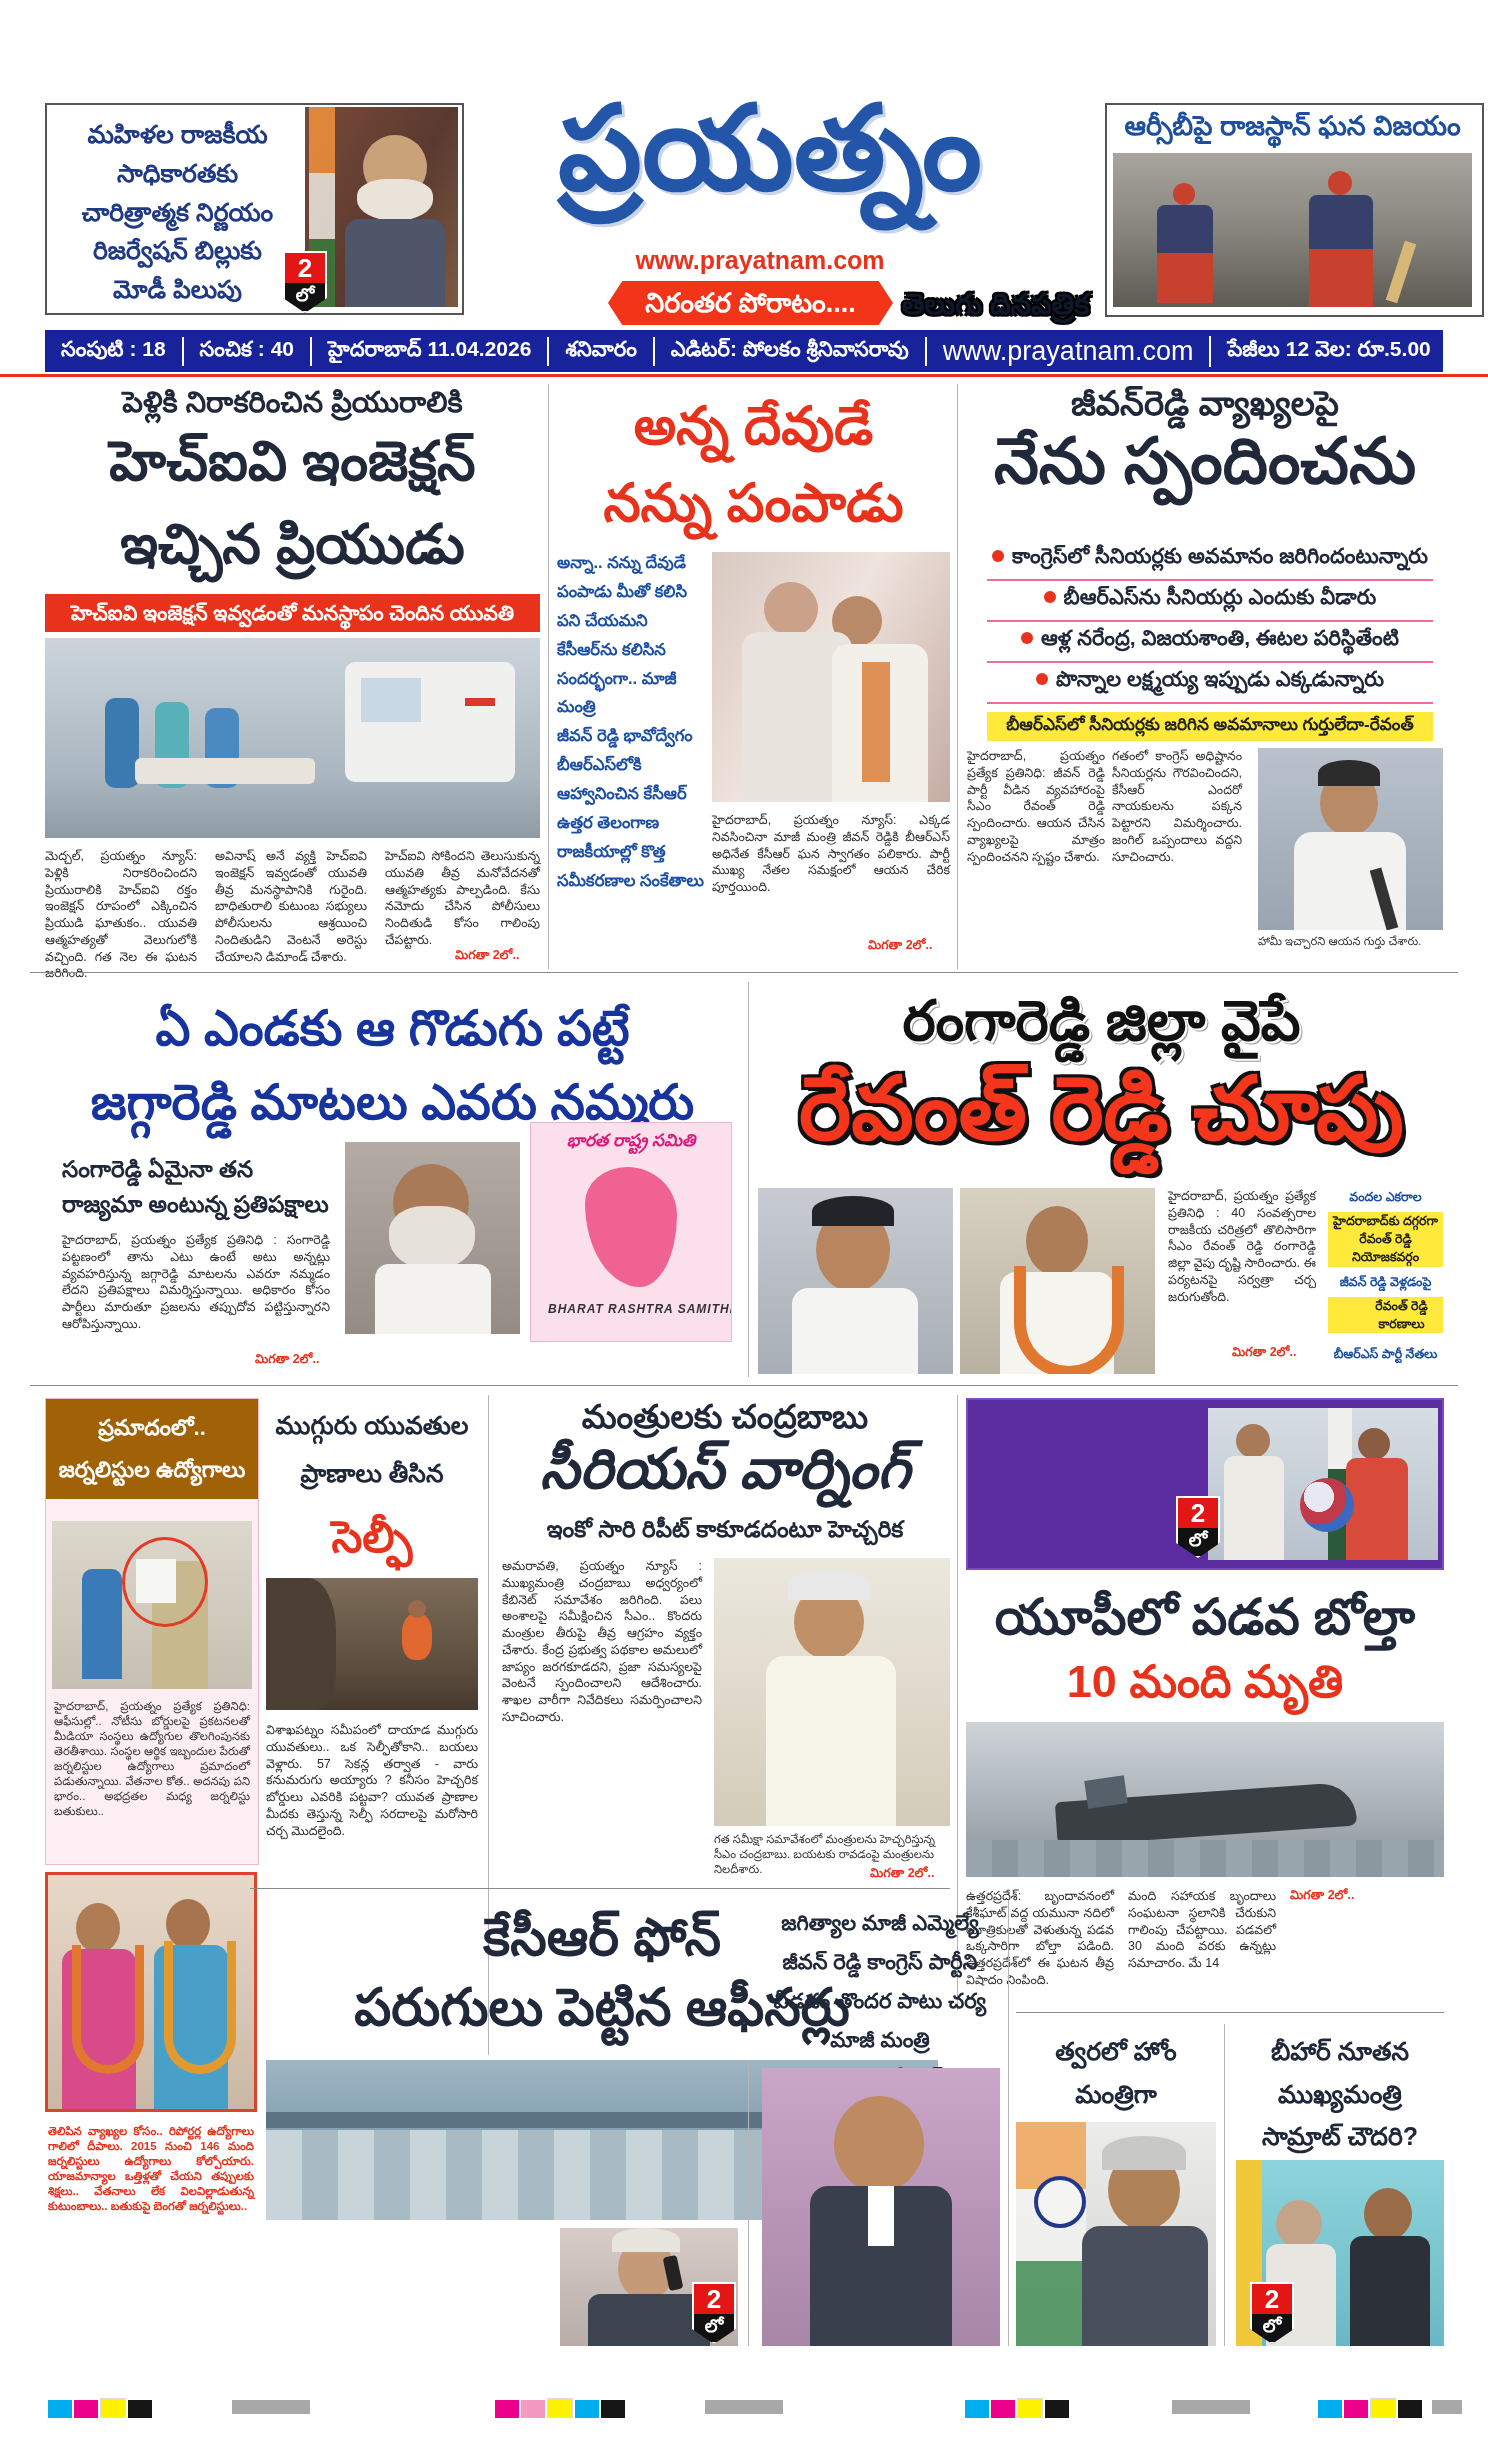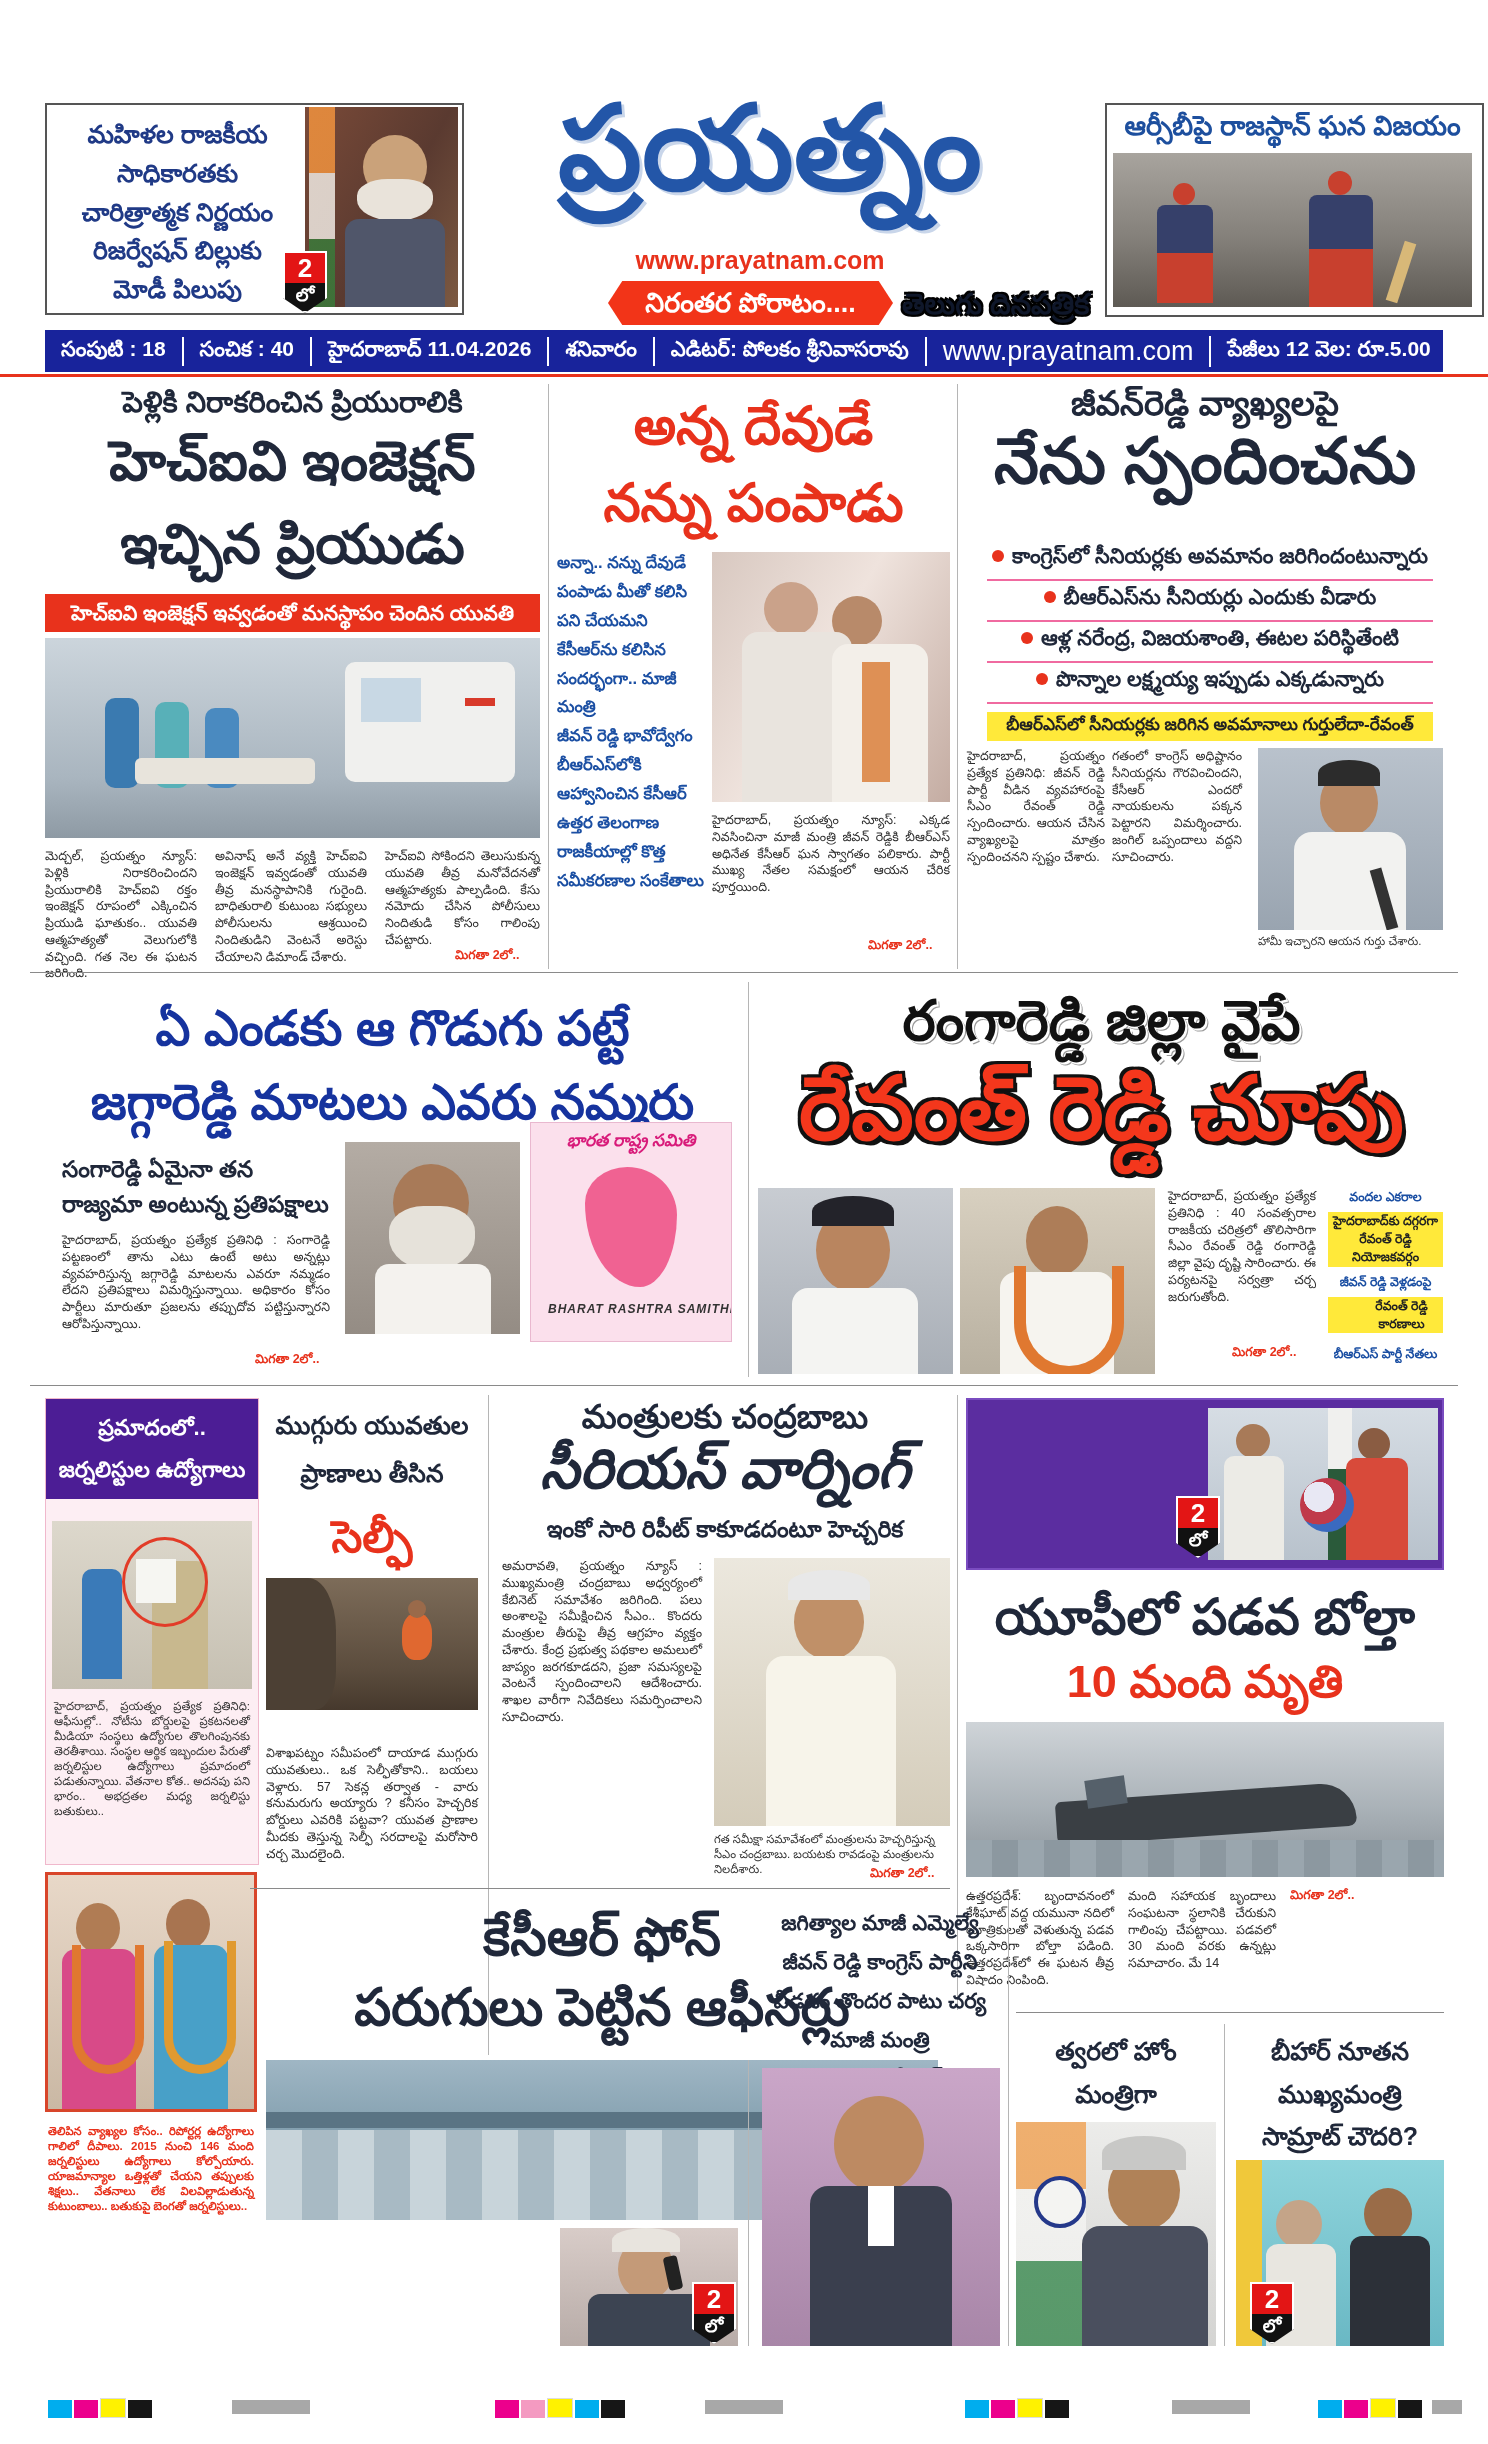--- a/index.html
+++ b/index.html
@@ -221,40 +221,40 @@
     <div class="hl c bold" style="margin-top:6px;padding-left:32px;">రేవంత్ రెడ్డి కారణాలు</div>
     <div class="blue-t bold c" style="margin-top:12px;">బీఆర్ఎస్ పార్టీ నేతలు</div>
   </div>
 
   <div class="hline" style="left:30px;top:1385px;width:1428px;"></div>
 
   <div class="vline" style="left:488px;top:1395px;height:660px;"></div>
   <div class="vline" style="left:957px;top:1395px;height:615px;"></div>
 
   <div class="abs" style="left:45px;top:1398px;width:212px;height:465px;background:#fdeef3;border:1px solid #f0b8cc;">
-    <div class="c bold pre" style="background:#4c1d95;color:#fff;font-size:22px;line-height:1.9;padding:8px 0;">ప్రమాదంలో..
+    <div class="c bold pre" style="background:#a16207;color:#fff;font-size:22px;line-height:1.9;padding:8px 0;">ప్రమాదంలో..
 జర్నలిస్టుల ఉద్యోగాలు</div>
     <div class="ph" style="left:6px;top:122px;width:200px;height:168px;background:linear-gradient(#ddd8cc,#c6c0b2);">
       <i style="left:30px;top:48px;width:40px;height:110px;background:#3a7ab8;border-radius:10px 10px 0 0;"></i>
       <i style="left:100px;top:40px;width:56px;height:128px;background:#c8b88e;border-radius:12px 12px 0 0;"></i>
       <i style="left:70px;top:16px;width:80px;height:84px;border:3px solid #e23c28;border-radius:50%;background:transparent;"></i>
       <i style="left:84px;top:38px;width:40px;height:44px;background:#f6f6f2;"></i>
     </div>
     <div class="abs tiny just" style="left:8px;top:300px;width:196px;color:#333;">హైదరాబాద్, ప్రయత్నం ప్రత్యేక ప్రతినిధి: ఆఫీసుల్లో.. నోటీసు బోర్డులపై ప్రకటనలతో మీడియా సంస్థలు ఉద్యోగుల తొలగింపునకు తెరతీశాయి. సంస్థల ఆర్థిక ఇబ్బందుల పేరుతో జర్నలిస్టుల ఉద్యోగాలు ప్రమాదంలో పడుతున్నాయి. వేతనాల కోత.. అదనపు పని భారం.. అభద్రతల మధ్య జర్నలిస్టు బతుకులు..</div>
   </div>
 
   <div class="abs c pre bold dark-t" style="left:266px;top:1402px;width:212px;font-size:25px;line-height:1.9;">ముగ్గురు యువతుల
 ప్రాణాలు తీసిన</div>
   <div class="abs c bold red-t" style="left:266px;top:1512px;width:212px;font-size:44px;">సెల్ఫీ సరదా..</div>
   <div class="ph" style="left:266px;top:1578px;width:212px;height:132px;background:linear-gradient(#7d6c59,#5b4c3d 70%,#46392d);">
     <i style="left:0px;top:0px;width:70px;height:132px;background:#4c4034;border-radius:0 40% 30% 0;"></i>
     <i style="left:136px;top:36px;width:30px;height:46px;background:#e06830;border-radius:40%;"></i>
     <i style="left:142px;top:22px;width:18px;height:18px;border-radius:50%;background:#9a6a4a;"></i>
   </div>
-  <div class="abs small" style="left:266px;top:1722px;width:212px;margin-top:23px;">విశాఖపట్నం సమీపంలో దాయాడ ముగ్గురు యువతులు.. ఒక సెల్ఫీతోకాని.. బయలు వెళ్లారు. 57 సెకన్ల తర్వాత - వారు కనుమరుగు అయ్యారు ? కనీసం హెచ్చరిక బోర్డులు ఎవరికి పట్టవా? యువత ప్రాణాల మీదకు తెస్తున్న సెల్ఫీ సరదాలపై మరోసారి చర్చ మొదలైంది.</div>
+  <div class="abs small" style="left:266px;top:1722px;width:212px;">విశాఖపట్నం సమీపంలో దాయాడ ముగ్గురు యువతులు.. ఒక సెల్ఫీతోకాని.. బయలు వెళ్లారు. 57 సెకన్ల తర్వాత - వారు కనుమరుగు అయ్యారు ? కనీసం హెచ్చరిక బోర్డులు ఎవరికి పట్టవా? యువత ప్రాణాల మీదకు తెస్తున్న సెల్ఫీ సరదాలపై మరోసారి చర్చ మొదలైంది.</div>
 
   <div class="abs c bold dark-t" style="left:500px;top:1398px;width:450px;font-size:33px;">మంత్రులకు చంద్రబాబు</div>
   <div class="abs c bold dark-t" style="left:496px;top:1436px;width:458px;font-size:56px;font-style:italic;">సీరియస్ వార్నింగ్</div>
   <div class="abs c bold dark-t" style="left:500px;top:1516px;width:450px;font-size:23px;">ఇంకో సారి రిపీట్ కాకూడదంటూ హెచ్చరిక</div>
   <div class="abs small" style="left:502px;top:1558px;width:200px;">అమరావతి, ప్రయత్నం న్యూస్ : ముఖ్యమంత్రి చంద్రబాబు అధ్వర్యంలో కేబినెట్ సమావేశం జరిగింది. పలు అంశాలపై సమీక్షించిన సీఎం.. కొందరు మంత్రుల తీరుపై తీవ్ర ఆగ్రహం వ్యక్తం చేశారు. కేంద్ర ప్రభుత్వ పథకాల అమలులో జాప్యం జరగకూడదని, ప్రజా సమస్యలపై వెంటనే స్పందించాలని ఆదేశించారు. శాఖల వారీగా నివేదికలు సమర్పించాలని సూచించారు.</div>
   <div class="ph" style="left:714px;top:1558px;width:236px;height:268px;background:linear-gradient(#ece8de,#d4ccba);">
     <i style="left:80px;top:26px;width:70px;height:76px;border-radius:50%;background:#c09068;"></i>
     <i style="left:74px;top:12px;width:82px;height:30px;border-radius:50% 50% 0 0;background:#e8e8e8;"></i>
     <i style="left:52px;top:98px;width:130px;height:170px;background:#f7f4ea;border-radius:18px 18px 0 0;"></i>
   </div>

